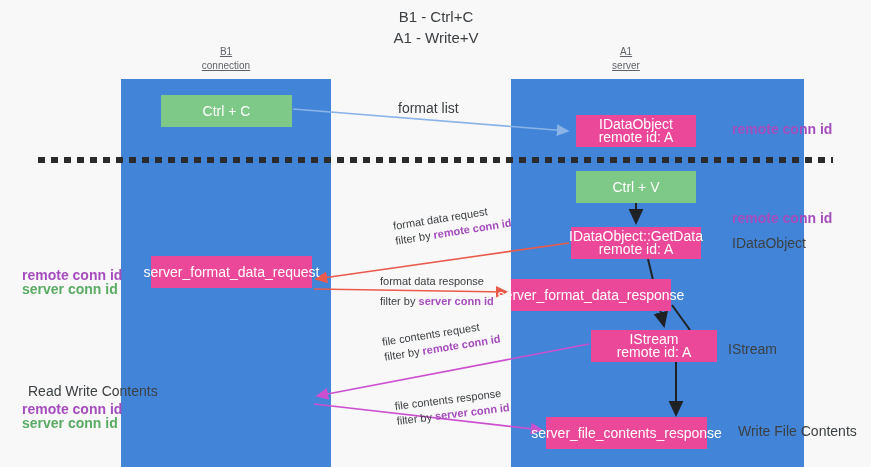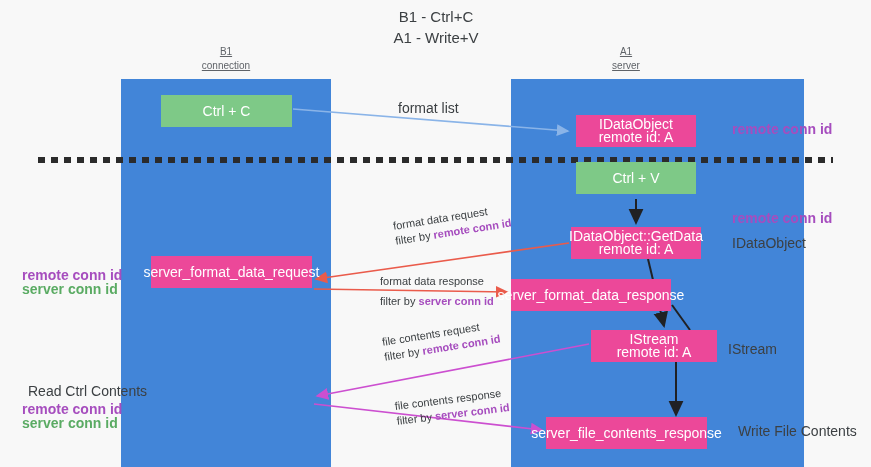--- a/index.html
+++ b/index.html
@@ -34,21 +34,21 @@
 
   
   .box{position:absolute;display:flex;align-items:center;justify-content:center;
        text-align:center;color:#ffffff;font-size:14px;line-height:13px;
        box-sizing:border-box;padding:16px 4px;}
   .green{background:#7ec987;}
   .orange{background:#ec4899;}
 
   #box-ctrlc{left:161px;top:95px;width:131px;height:27px;}
   #box-idataobject{left:576px;top:115px;width:120px;height:31px;}
-  #box-ctrlv{left:576px;top:162px;width:120px;height:27px;}
+  #box-ctrlv{left:576px;top:171px;width:120px;height:27px;}
   #box-getdata{left:571px;top:227px;width:130px;height:31px;}
   #box-sfdreq{left:151px;top:256px;width:161px;height:26px;}
   #box-sfdresp{left:511px;top:279px;width:160px;height:26px;text-align:right;}
   #box-istream{left:591px;top:330px;width:126px;height:31px;}
   #box-sfcreq{left:151px;top:384px;width:161px;height:26px;}
   #box-sfcresp{left:546px;top:417px;width:161px;height:26px;}
 
   
   .lbl{position:absolute;font-size:14px;line-height:14px;white-space:nowrap;}
   .purple{color:#a64dbe;font-weight:bold;}
@@ -203,20 +203,20 @@
   <div id="lbl-rc-mid" class="lbl purple">remote conn id</div>
   <div id="lbl-dataobject" class="lbl dark">IDataObject</div>
   <div id="lbl-istream" class="lbl dark">IStream</div>
   <div id="lbl-writefc" class="lbl dark">Write File Contents</div>
 
   <div id="grp-left-mid" class="lbl">
     <span class="stackline purple">remote conn id</span>
     <span class="stackline greentxt">server conn id</span>
   </div>
 
-  <div id="lbl-readfc" class="lbl dark">Read Ctrl Contents</div>
+  <div id="lbl-readfc" class="lbl dark">Read Write Contents</div>
 
   <div id="grp-left-low" class="lbl">
     <span class="stackline purple">remote conn id</span>
     <span class="stackline greentxt">server conn id</span>
   </div>
 
 </div>
 
 </body></html>

